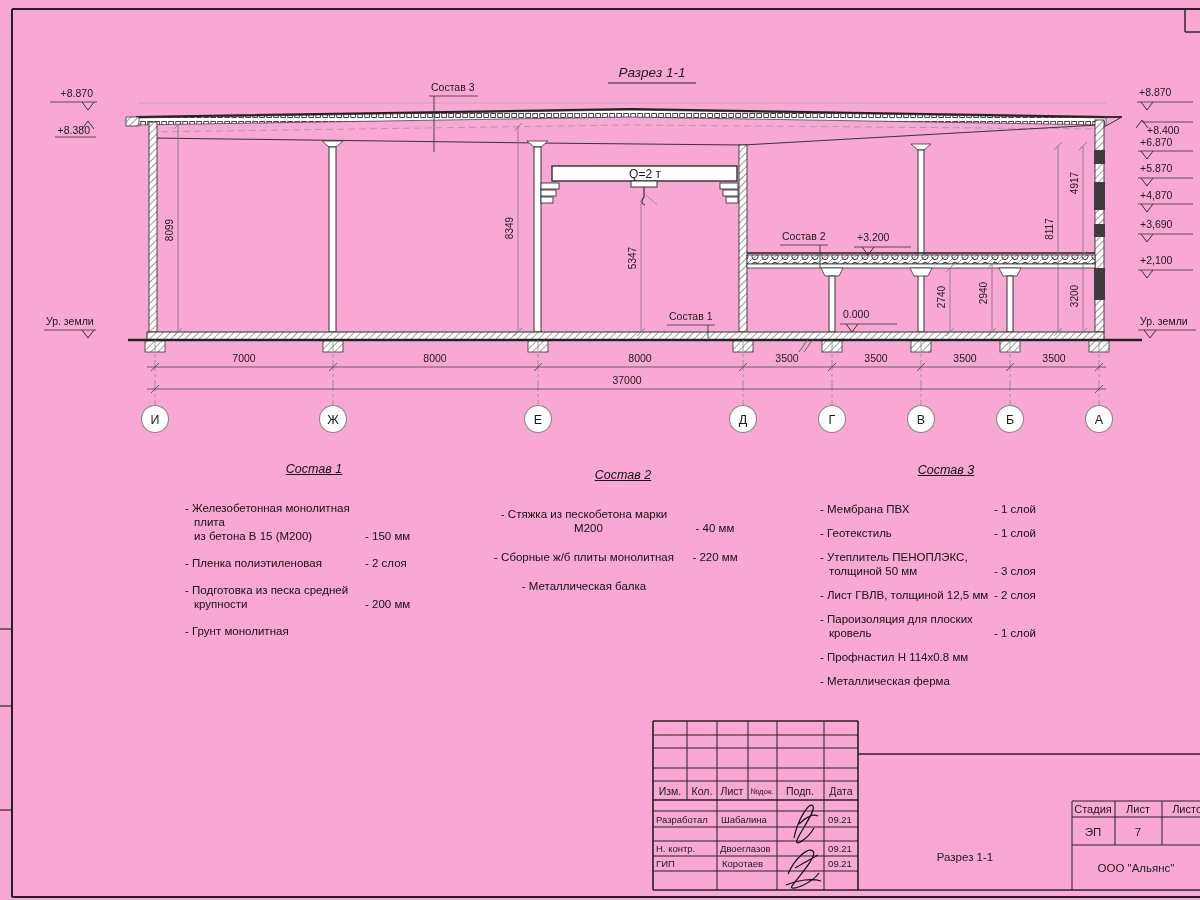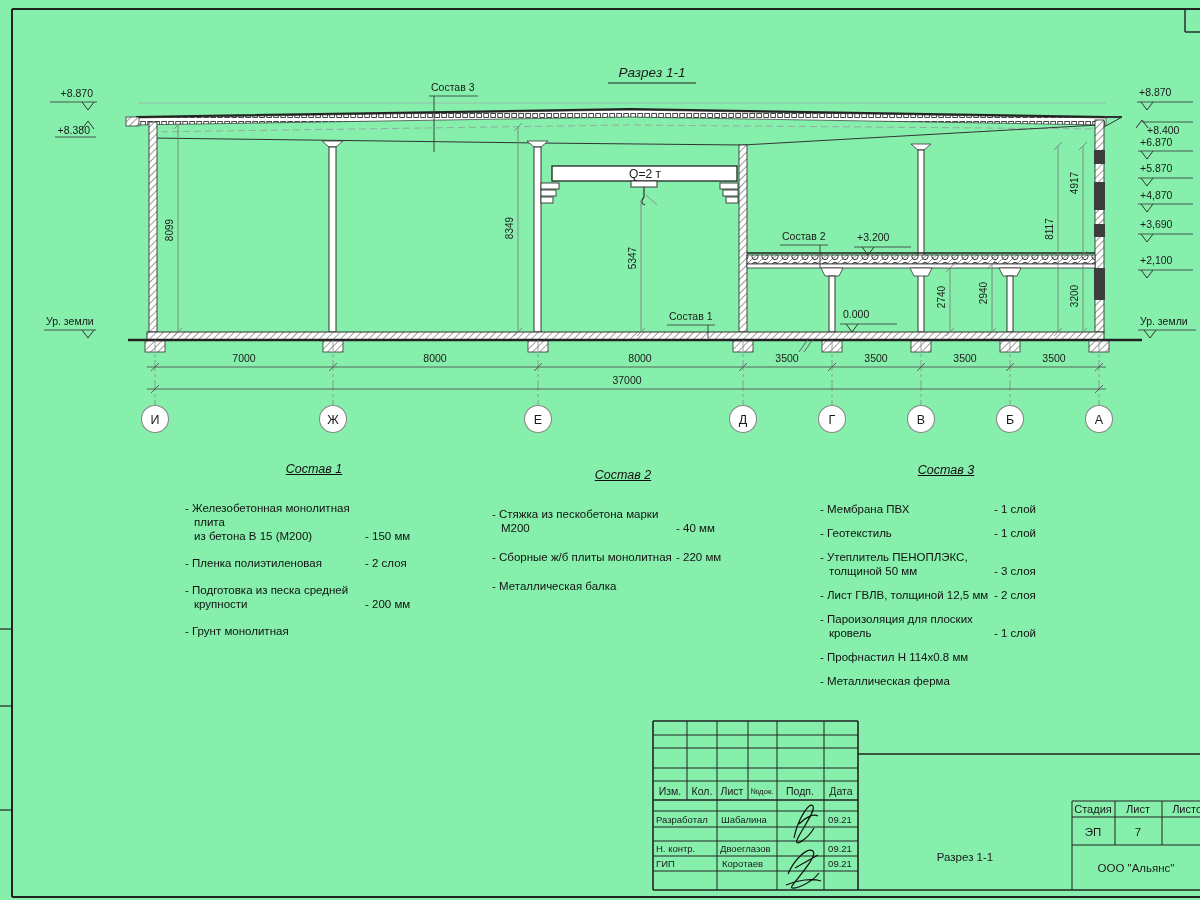--- a/index.html
+++ b/index.html
@@ -1,30 +1,30 @@
 <!DOCTYPE html>
 <html><head>
 <meta charset="utf-8">
 <style>
   html,body { margin:0; padding:0; }
   .page {
     position:relative; width:1200px; height:900px;
-    background:#86efac; overflow:hidden;
+    background:#f9a8d4; overflow:hidden;
     font-family:"Liberation Sans", sans-serif; color:#1a1a1a;
   }
   svg { position:absolute; left:0; top:0; }
   svg text { fill:#1a1a1a; font-family:"Liberation Sans", sans-serif; }
   .comp { position:absolute; font-size:11.5px; line-height:1.22; color:#111; }
   .comp-title {
     font-style:italic; font-size:12.5px; text-align:center;
     text-decoration:underline; margin:0 0 24px 0; font-weight:normal;
   }
   .comp-row { display:flex; align-items:flex-end; }
   .c1 .comp-row { margin-bottom:13px; }
-  .c2 .comp-row { margin-bottom:15px; }
+  .c2 .comp-row { margin-bottom:15px;text-align:center; }
   .c3 .comp-row { margin-bottom:10px;align-items:flex-end; }
   .comp-name { flex:1; white-space:pre-line; padding-left:9px; text-indent:-9px; }
   .comp-val  { flex:none; width:78px; white-space:nowrap; }
 </style>
 </head>
 <body>
 
 <div class="page">
 
 <svg width="1200" height="900" viewBox="0 0 1200 900">

